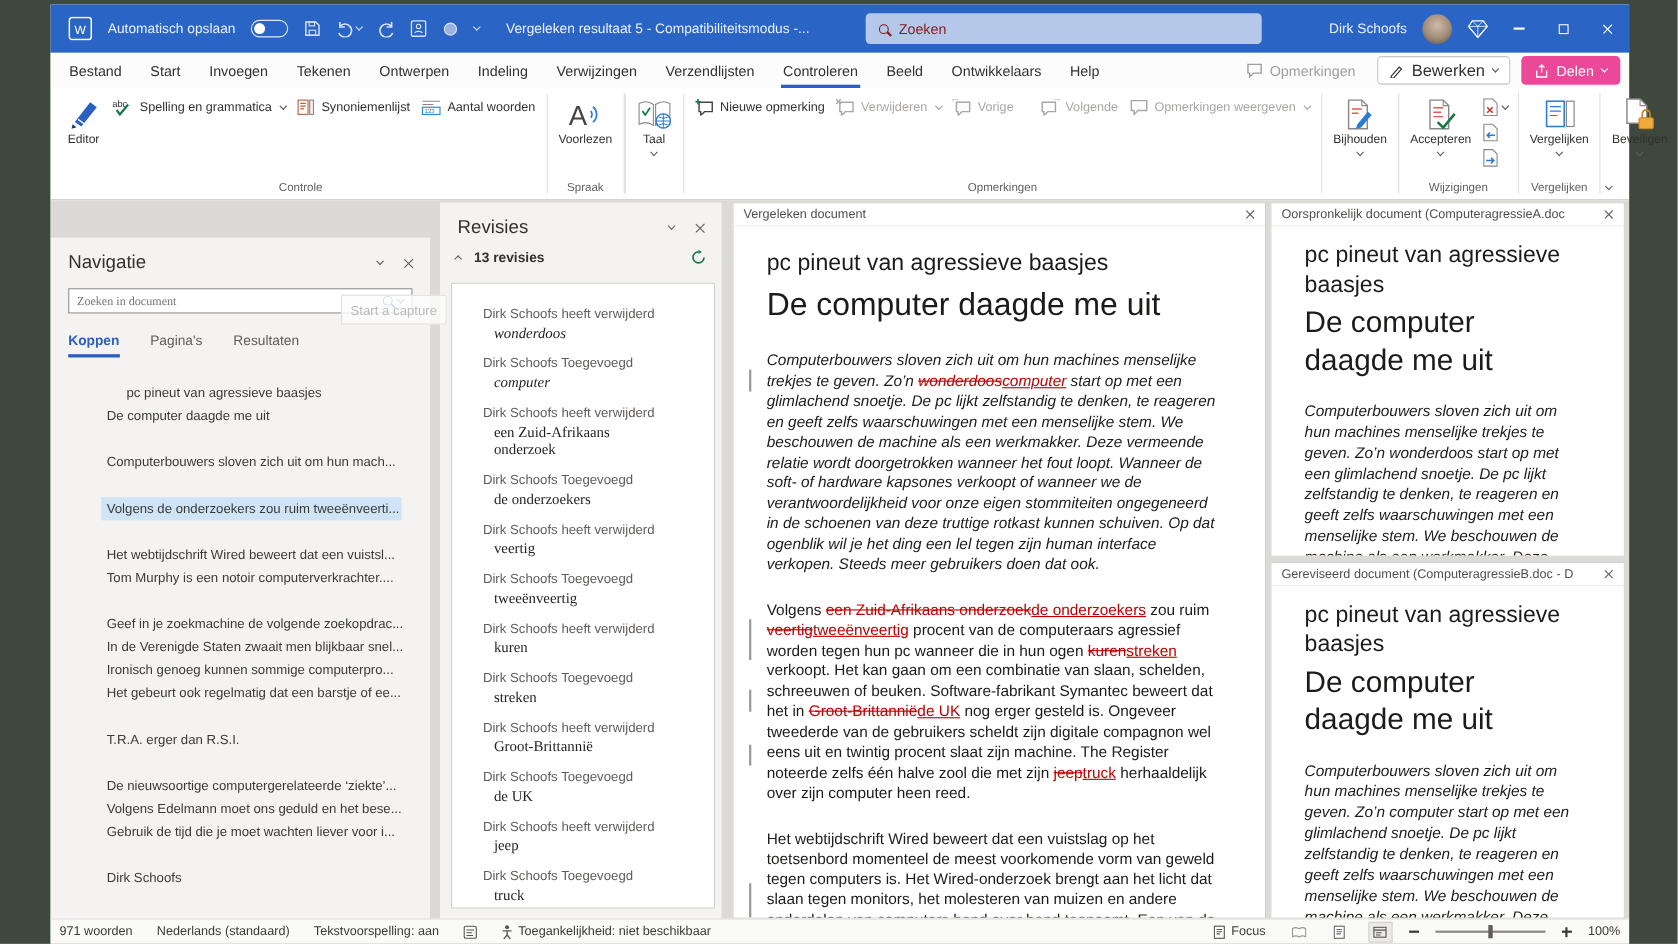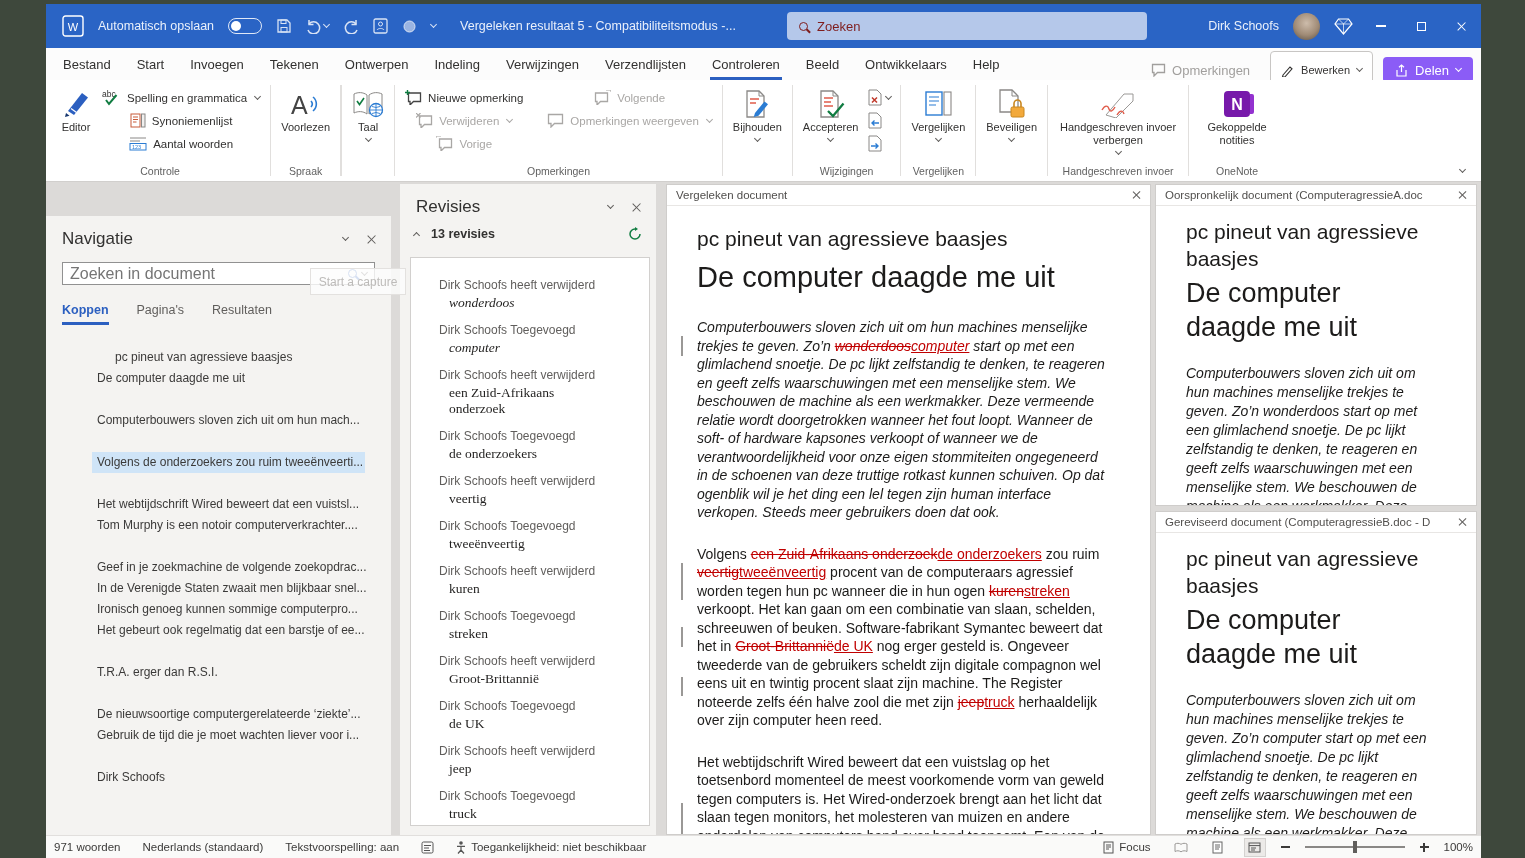--- a/index.html
+++ b/index.html
@@ -28,53 +28,53 @@
   .x-icon{position:relative;width:11px;height:11px;display:inline-block;}
   .x-icon::before,.x-icon::after{content:"";position:absolute;left:5px;top:0;width:1.3px;height:11px;background:currentColor;}
   .x-icon::before{transform:rotate(45deg);} .x-icon::after{transform:rotate(-45deg);}
 
   
   .tabrow{height:32px;background:#fcfcfc;display:flex;align-items:center;padding-left:4px;position:relative;flex:none;}
   .tab{padding:0 13px;font-size:13px;color:#323130;height:100%;display:flex;align-items:center;position:relative;}
   .tab.active::after{content:"";position:absolute;left:11px;right:11px;bottom:0;height:3px;background:#2b5fc0;}
   .tr-right{position:absolute;right:8px;top:3px;display:flex;align-items:center;gap:10px;}
   .btn-comments{display:flex;align-items:center;gap:6px;color:#a19f9d;font-size:13px;padding:4px 10px;}
-  .btn-edit{display:flex;align-items:center;gap:7px;font-size:11px;color:#323130;border:1px solid #c8c6c4;border-radius:4px;background:#fff;padding:18px 10px;height:26px;}
-  .btn-share{display:flex;align-items:center;gap:7px;font-size:13px;color:#fff;background:#8b5cf6;border-radius:4px;padding:3px 12px;height:26px;}
+  .btn-edit{display:flex;align-items:center;gap:7px;font-size:15px;color:#323130;border:1px solid #c8c6c4;border-radius:4px;background:#fff;padding:6px 10px;height:26px;}
+  .btn-share{display:flex;align-items:center;gap:7px;font-size:13px;color:#fff;background:#ec4899;border-radius:4px;padding:3px 12px;height:26px;}
 
   
   .ribbon{height:102px;background:#fff;border-bottom:1px solid #d1cfcd;display:flex;padding-left:4px;position:relative;flex:none;}
   .grp{display:flex;flex-direction:column;padding-top:4px;}
   .grp-body{display:flex;flex:1;align-items:stretch;padding:0 5px;}
   .grp-label{height:17px;font-size:10.5px;color:#616161;text-align:center;line-height:14px;}
   .vsep{width:1px;background:#e1dfdd;margin:5px 0;flex:none;}
   .bigbtn{display:flex;flex-direction:column;align-items:center;padding:3px 5px 0;font-size:11px;color:#323130;text-align:center;line-height:13px;}
   .bigbtn .bicon{height:34px;display:flex;align-items:center;}
   .bigbtn .chv{margin-top:2px;color:#605e5c;}
-  .smallcol{display:flex;flex-direction:column;justify-content:flex-start;padding-top:2px;align-items:center;}
+  .smallcol{display:flex;flex-direction:row;justify-content:flex-start;padding-top:2px;}
   .smallbtn{display:flex;align-items:center;gap:6px;font-size:11.5px;color:#323130;height:23px;padding:0 5px;white-space:nowrap;}
   .smallbtn .chv{color:#605e5c;margin-left:2px;}
   .smallbtn.disabled, .smallbtn.disabled .chv{color:#a9a7a5;}
   .tinycol{display:flex;flex-direction:column;justify-content:flex-start;gap:2px;padding:3px 4px 0;}
   .tinybtn{display:flex;align-items:center;gap:3px;height:21px;}
   .ribbon-collapse{position:absolute;right:16px;bottom:9px;color:#605e5c;}
   .on-icon{width:26px;height:26px;background:#7719aa;border-radius:4px;color:#fff;font-weight:bold;font-size:16px;display:flex;align-items:center;justify-content:center;position:relative;}
   .on-icon::after{content:"";position:absolute;right:-4px;top:3px;bottom:3px;width:4px;background:#9332cf;border-radius:0 2px 2px 0;}
 
   
   .workarea{flex:1;background:#dcdad8;position:relative;overflow:hidden;}
   .panel{position:absolute;top:2px;bottom:0;background:#f4f3f1;}
   .pane-hdr{display:flex;align-items:center;padding:13px 14px 6px 16px;font-size:17px;color:#323130;}
   .pane-hdr .sp{flex:1;}
   .pane-hdr .chv,.pane-hdr .x-icon{color:#605e5c;margin-left:18px;}
 
   
   #navpanel{left:0;width:345px;margin-top:32px;}
   .nav-search{margin:7px 16px 0;height:23px;background:#fff;border:1px solid #919191;display:flex;align-items:center;padding:0 7px;gap:5px;}
-  .nav-search input{flex:1;border:0;outline:0;font-size:16px;color:#c2410c;background:transparent;}
+  .nav-search input{flex:1;border:0;outline:0;font-size:11px;color:#c2410c;background:transparent;font-family:Liberation Serif, serif;}
   .nav-search .mag{color:#2b5fc0;}
   .nav-search .chv{color:#605e5c;}
   .nav-tabs{display:flex;gap:28px;padding:18px 16px 0;font-size:12.5px;color:#605e5c;}
   .nav-tab{padding-bottom:5px;}
   .nav-tab.active{color:#2b5fc0;font-weight:700;border-bottom:3px solid #2b5fc0;}
   .nav-items{margin-top:22px;font-size:12px;color:#3b3a39;}
   .nav-item{height:21px;line-height:21px;padding-left:51px;white-space:nowrap;overflow:hidden;}
   .nav-item.lvl2{padding-left:69px;}
   .nav-item.selected{background:#cfe4f7;margin-left:46px;margin-right:26px;padding-left:5px;}
   .gap{height:21px;}
@@ -520,20 +520,21 @@
         <div class="nav-item">Tom Murphy is een notoir computerverkrachter....</div>
         <div class="gap"></div>
         <div class="nav-item">Geef in je zoekmachine de volgende zoekopdrac...</div>
         <div class="nav-item">In de Verenigde Staten zwaait men blijkbaar snel...</div>
         <div class="nav-item">Ironisch genoeg kunnen sommige computerpro...</div>
         <div class="nav-item">Het gebeurt ook regelmatig dat een barstje of ee...</div>
         <div class="gap"></div>
         <div class="nav-item">T.R.A. erger dan R.S.I.</div>
         <div class="gap"></div>
         <div class="nav-item">De nieuwsoortige computergerelateerde ‘ziekte’...</div>
+        <div class="nav-item">Volgens Edelmann moet ons geduld en het bese...</div>
         <div class="nav-item">Gebruik de tijd die je moet wachten liever voor i...</div>
         <div class="gap"></div>
         <div class="nav-item">Dirk Schoofs</div>
       </div>
     </div>
 
     <div class="panel" id="revpanel">
       <div class="pane-hdr">
         <span>Revisies</span>
         <span class="sp"></span>

